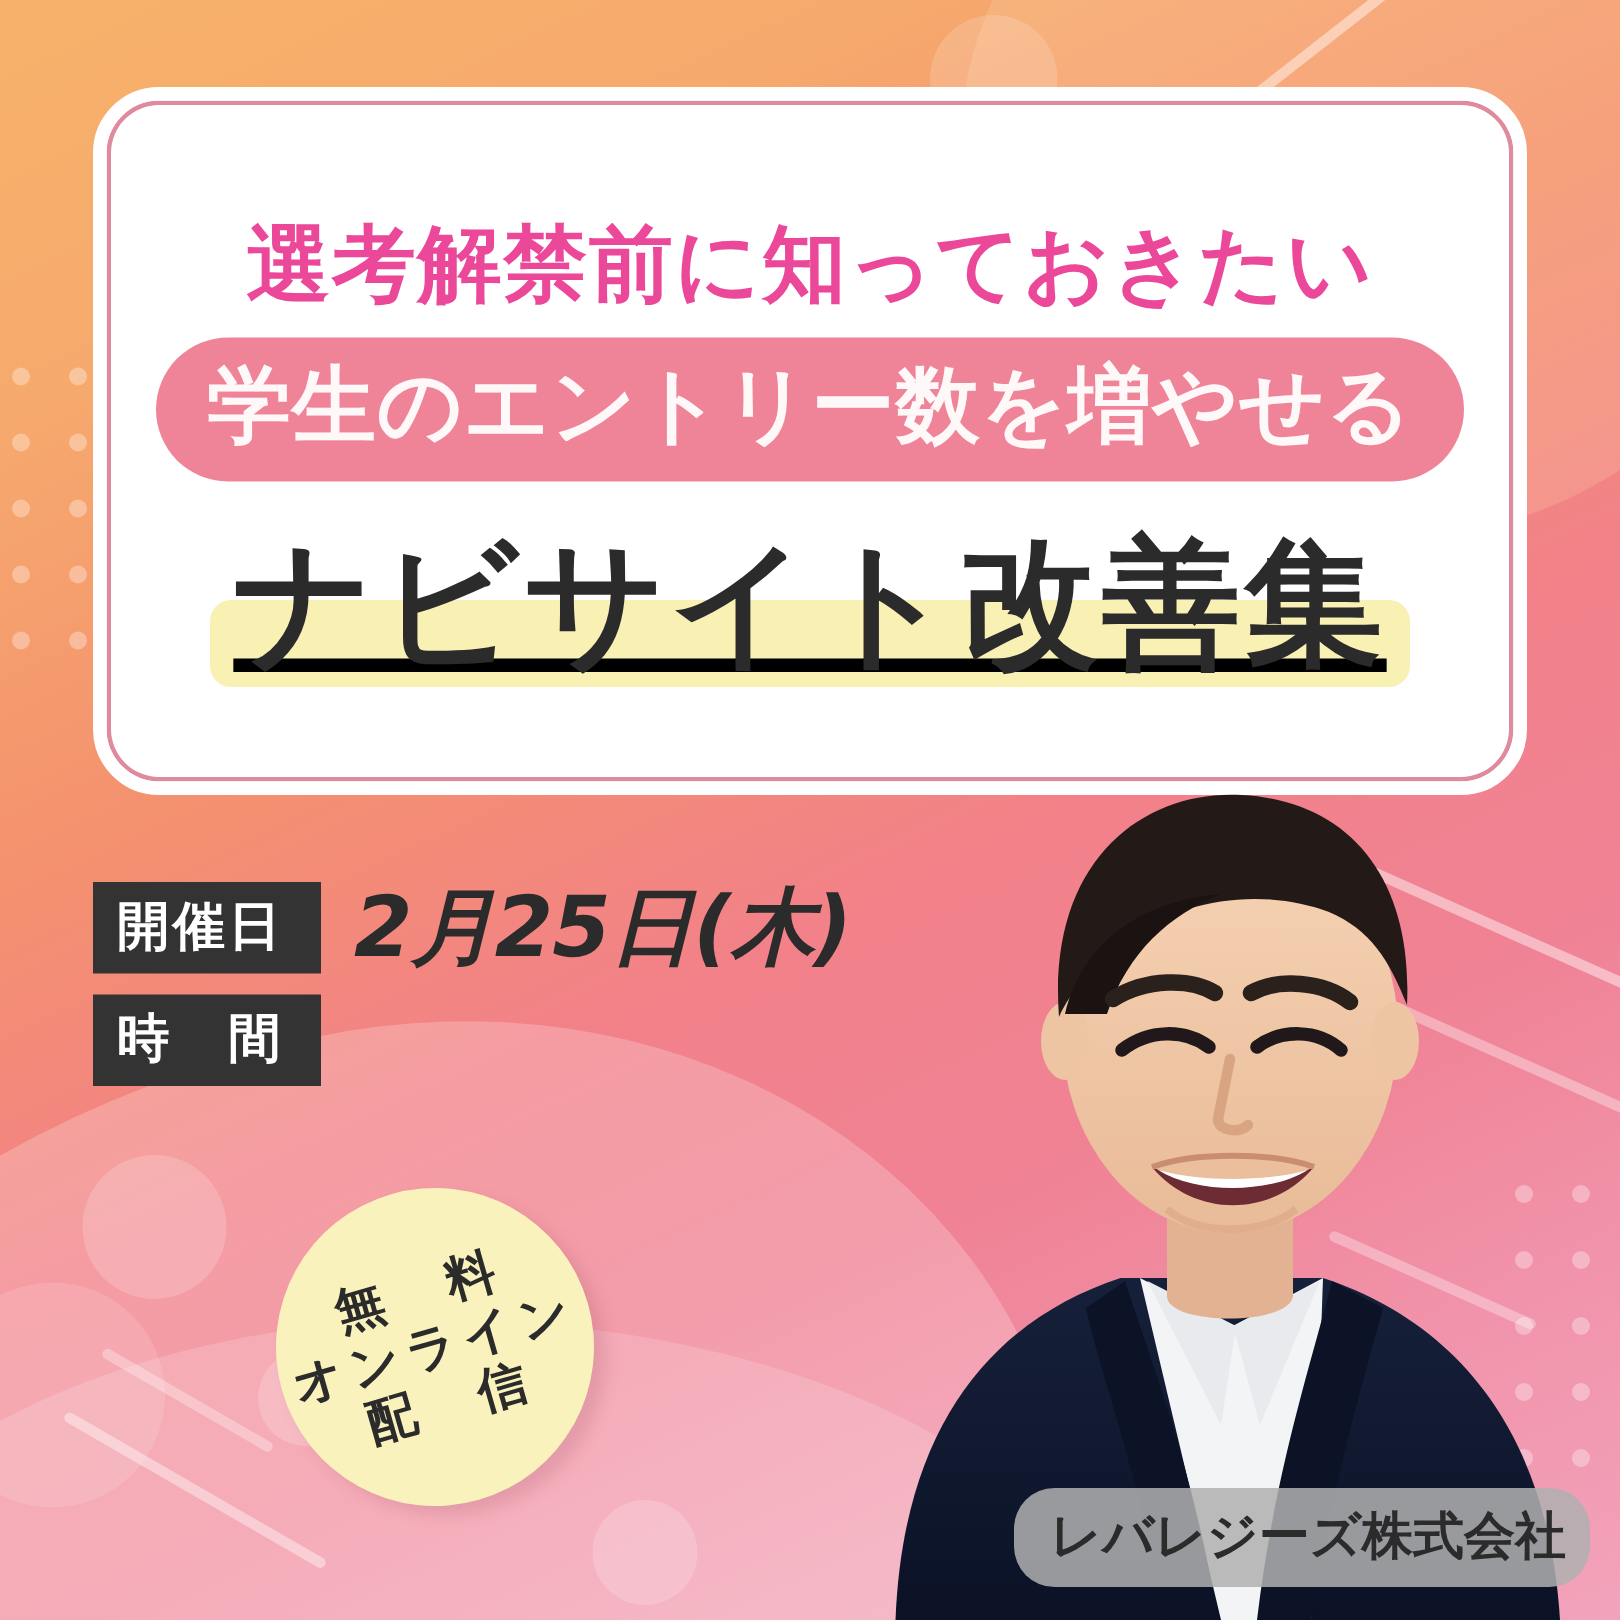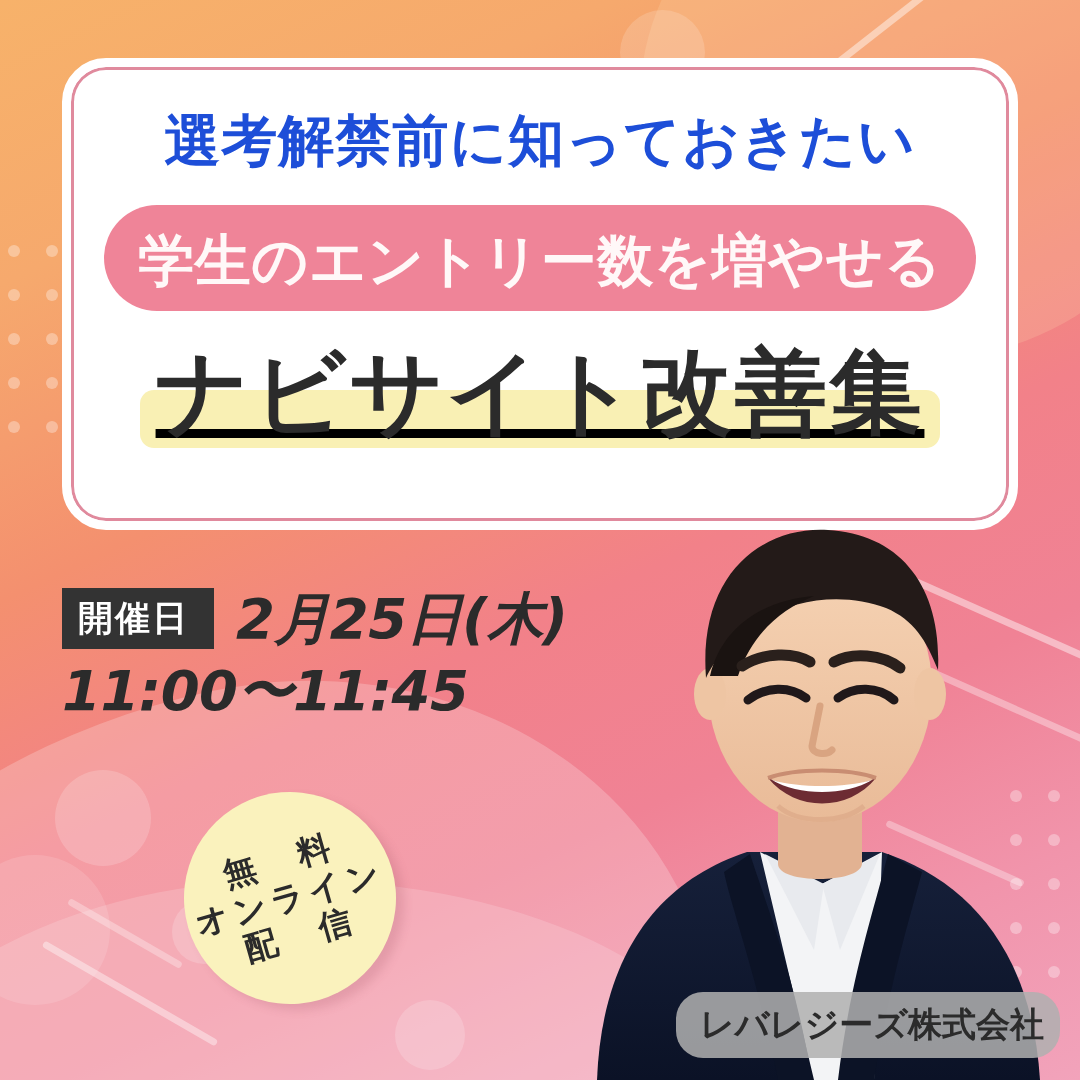--- a/index.html
+++ b/index.html
@@ -85,34 +85,35 @@
     display:flex;flex-direction:column;align-items:center;
     padding-top:46px;
     overflow:hidden;
   }
 
   .headline{
     font-family:"DejaVu Sans","Liberation Sans",sans-serif;
     font-weight:700;
     font-size:56px;
     letter-spacing:.02em;
-    color:#1d4ed8;
+    color:#ec4899;
     line-height:1;
     white-space:nowrap;
+    margin-top:36px;
   }
 
   .pill{
-    margin-top:36px;
+    margin-top:20px;
     background:#ef8498;
     color:#fff8f8;
     font-family:"DejaVu Sans","Liberation Sans",sans-serif;
     font-weight:700;
     font-size:56px;
     line-height:1;
-    padding:28px 34px 22px;
+    padding:18px 34px 22px;
     border-radius:60px;
     white-space:nowrap;
     letter-spacing:.01em;
   }
 
   .title-wrap{
     position:relative;
     margin-top:34px;
     padding:0 12px;
     display:flex;align-items:center;justify-content:center;text-decoration:underline;
@@ -281,21 +282,21 @@
       <div class="maintitle">ナビサイト改善集</div>
     </div>
   </div>
 
   <div class="info">
     <div class="info-row">
       <div class="info-label">開催日</div>
       <div class="info-value">2月25日(木)</div>
     </div>
     <div class="info-row">
-      <div class="info-value">11:00〜11:45</div>
+      <div class="info-label">時　間</div>
     </div>
   </div>
 
   <div class="freebadge">
     <span class="fb1">無　料</span>
     <span class="fb2">オンライン</span>
     <span class="fb3">配　信</span>
   </div>
 
   <div class="person">

